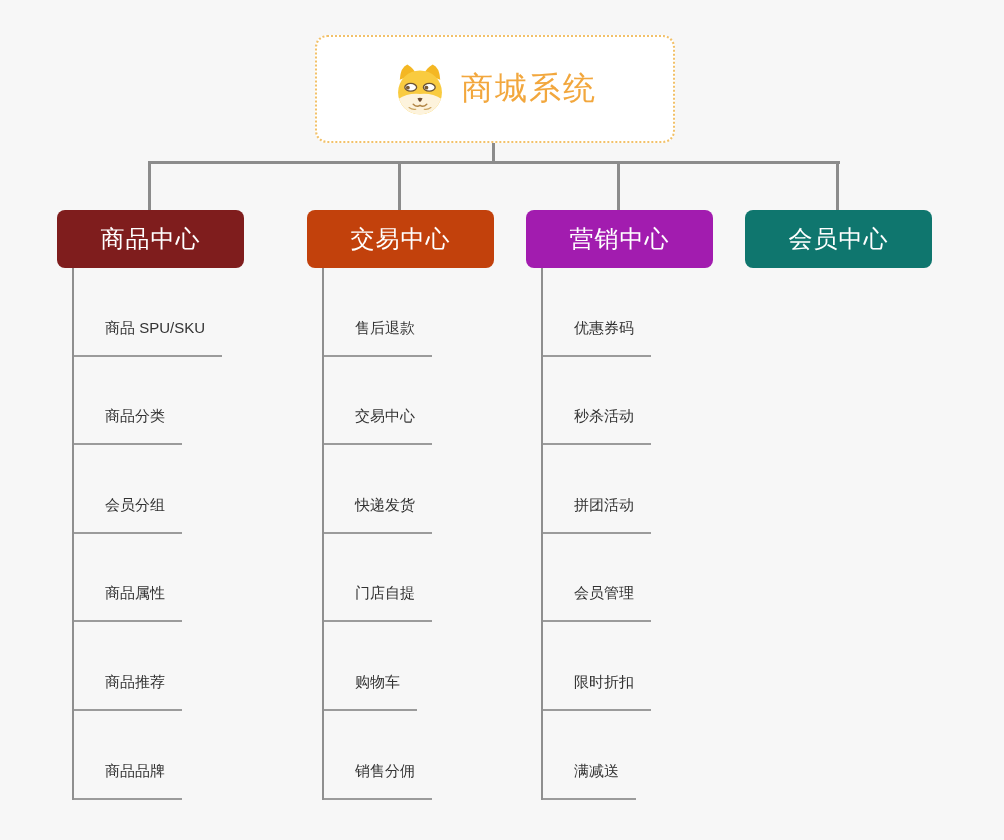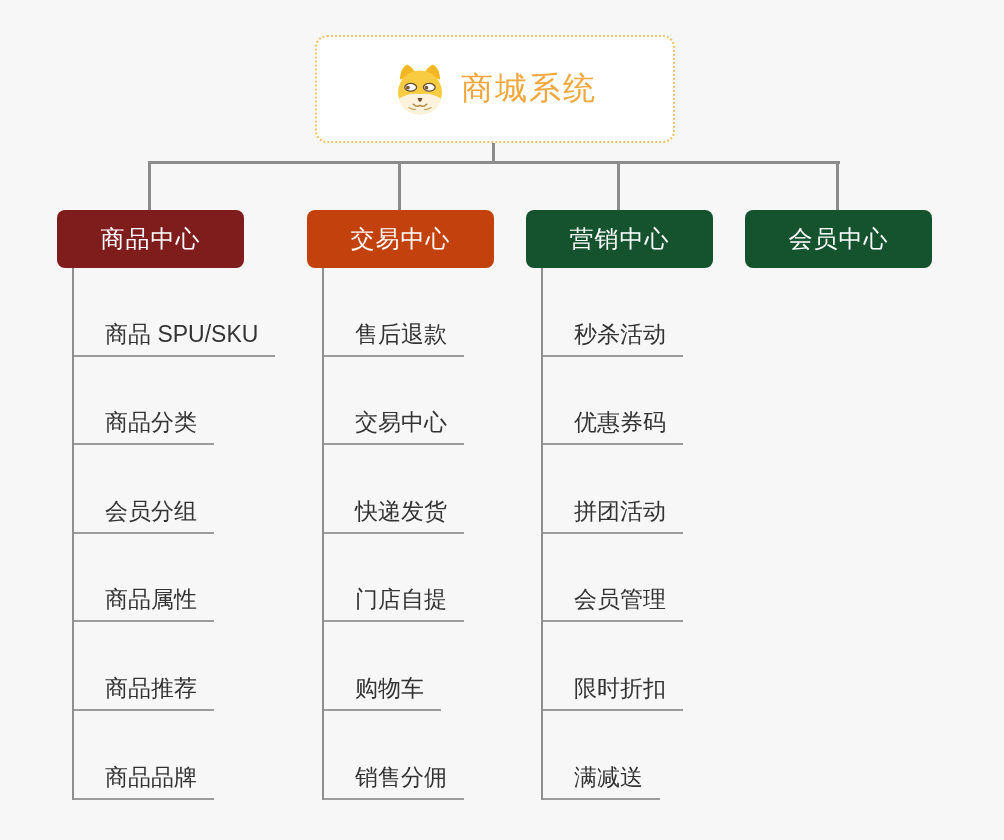--- a/index.html
+++ b/index.html
@@ -44,24 +44,24 @@
   .kids{
     margin-left:15px;
     border-left:2px solid #8f8f8f;
     display:flex;flex-direction:column;
     width:max-content;
   }
   .topic{
     box-sizing:border-box;
     height:88.6px;
     display:flex;align-items:flex-end;
-    padding:0 17px 5px 31px;
+    padding:0 17px 17px 31px;
     border-bottom:2px solid #9b9b9b;
     width:fit-content;
-    font-size:23px;color:#333333;white-space:nowrap;
+    font-size:15px;color:#333333;white-space:nowrap;
     cursor:pointer;
   }
 </style>
 </head>
 <body>
 
 <div class="canvas">
 
   <div class="root">
     <svg viewBox="0 0 64 64" width="54" height="54" aria-hidden="true">
@@ -112,28 +112,28 @@
       <div class="topic">售后退款</div>
       <div class="topic">交易中心</div>
       <div class="topic">快递发货</div>
       <div class="topic">门店自提</div>
       <div class="topic">购物车</div>
       <div class="topic">销售分佣</div>
     </div>
   </div>
 
   <div class="col col-2">
-    <div class="hdr" style="background: #14532d;">营销中心</div>
+    <div class="hdr" style="background: #a21caf;">营销中心</div>
     <div class="kids">
+      <div class="topic">优惠券码</div>
       <div class="topic">秒杀活动</div>
-      <div class="topic">优惠券码</div>
       <div class="topic">拼团活动</div>
       <div class="topic">会员管理</div>
       <div class="topic">限时折扣</div>
       <div class="topic">满减送</div>
     </div>
   </div>
 
   <div class="col col-3">
-    <div class="hdr" style="background: #14532d;">会员中心</div>
+    <div class="hdr" style="background: #0f766e;">会员中心</div>
   </div>
 
 </div>
 
 </body></html>

